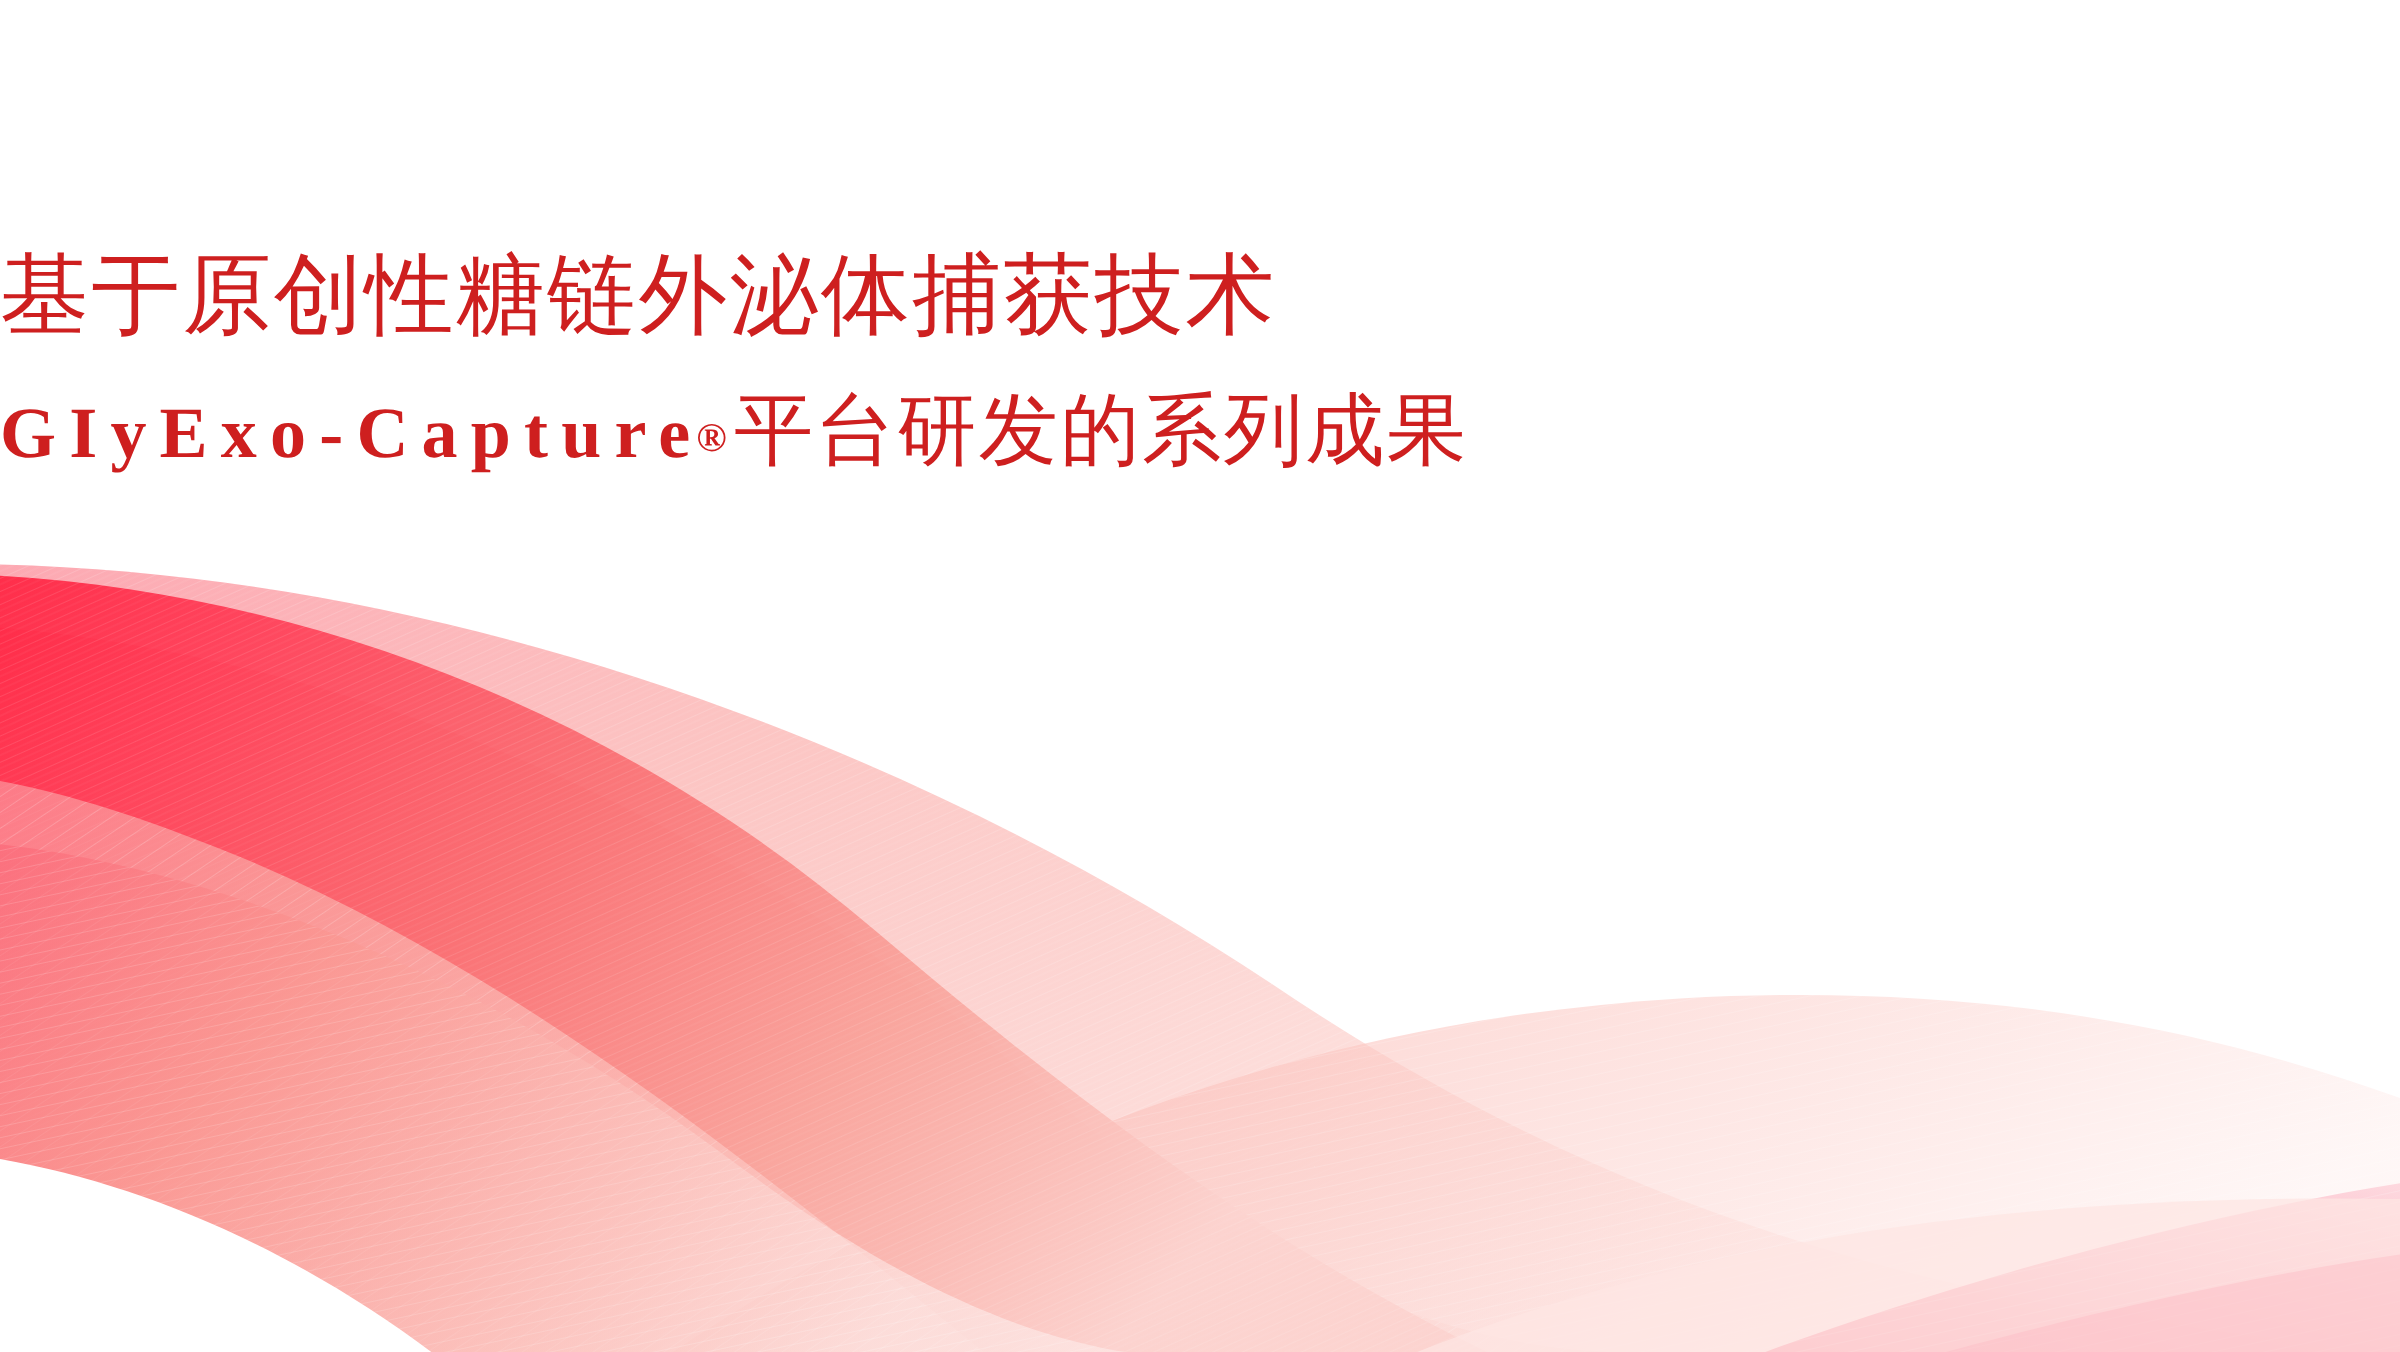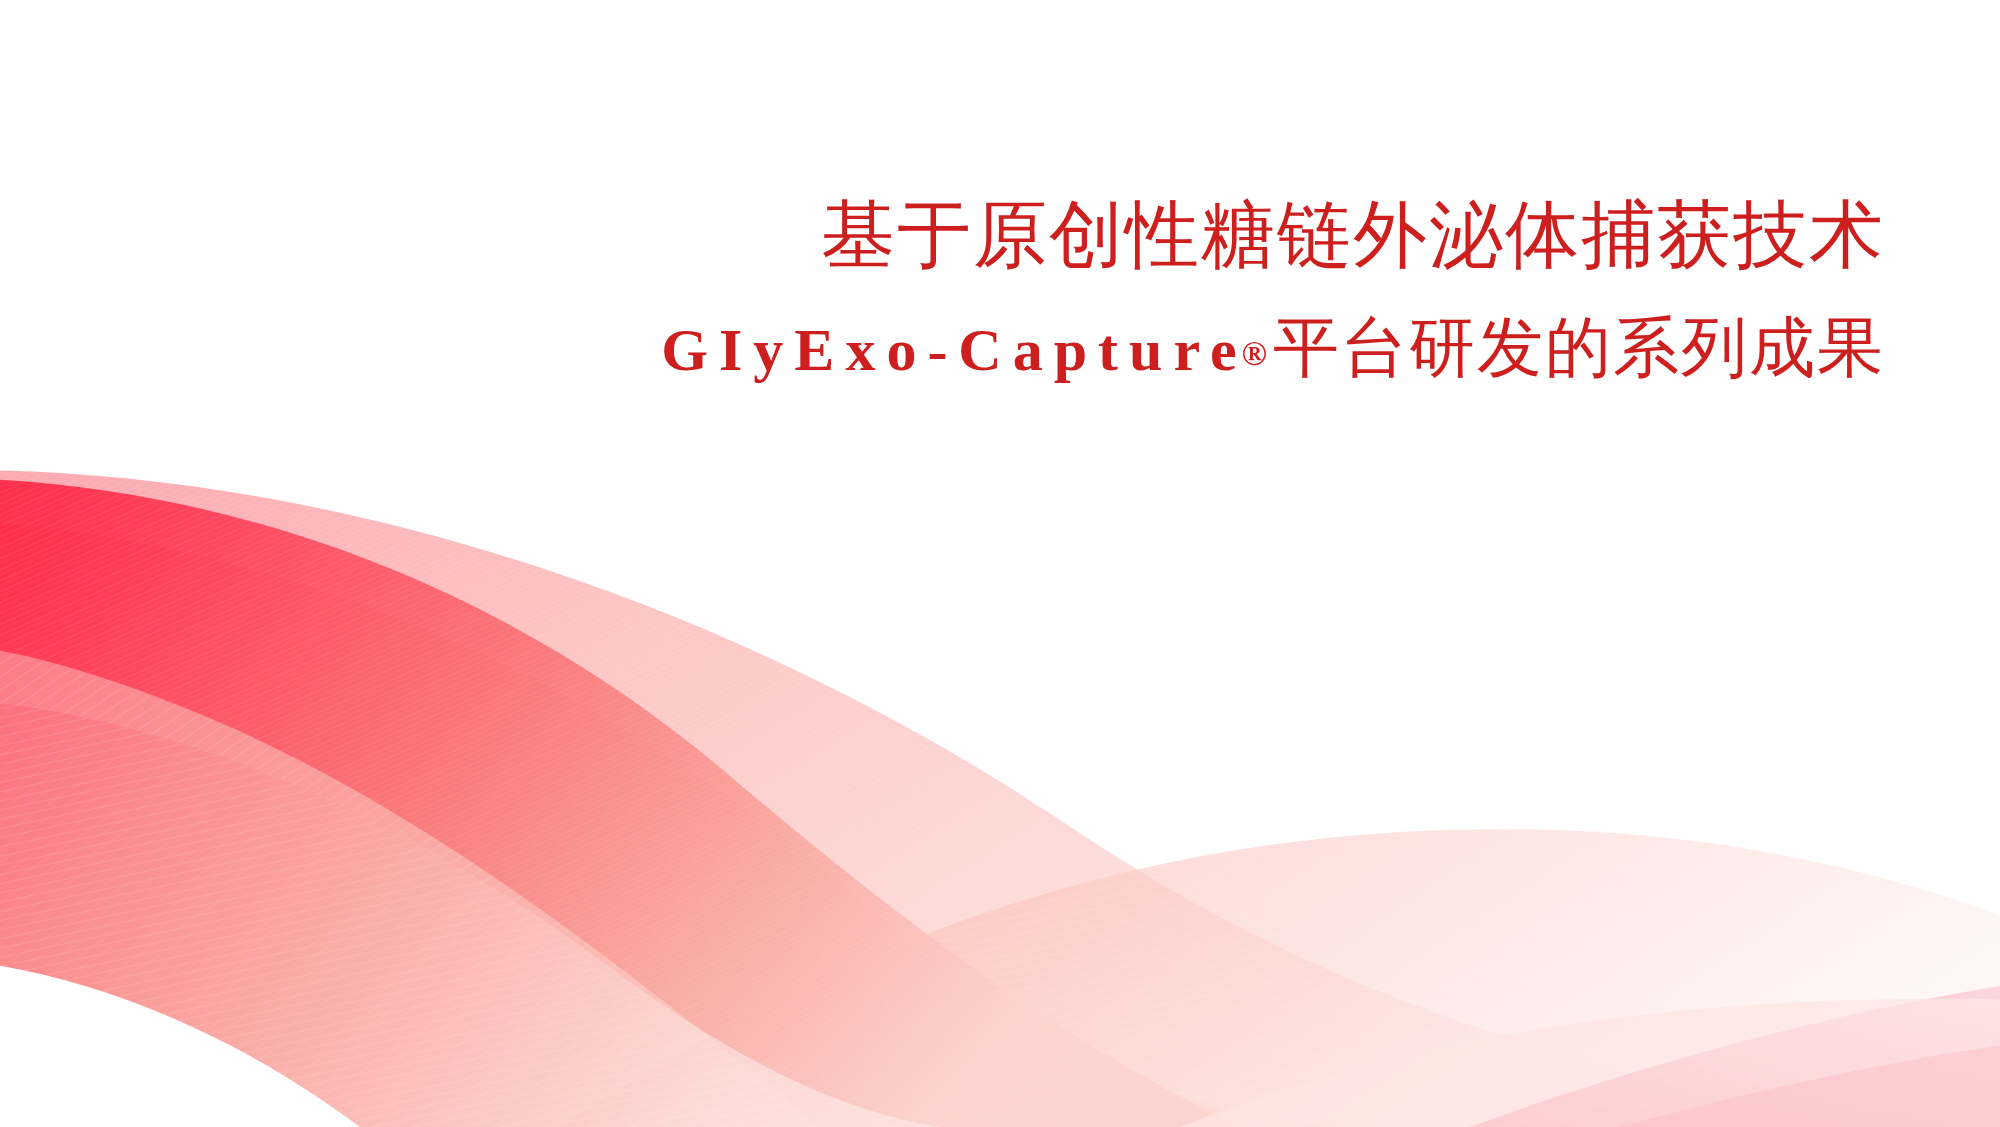--- a/index.html
+++ b/index.html
@@ -24,23 +24,22 @@
     top: 0;
     width: 2000px;
     height: 1127px;
     pointer-events: none;
   }
 
   
   #title-block {
     position: absolute;
     left: 0;
-    top: 198px;
+    top: 209px;
     width: 1885px;
-    text-align: right;
     z-index: 5;
   }
 
   .title-line {
     color: #ce1f1f;
     white-space: nowrap;
     line-height: 1.0;
   }
 
   #title-line-1 {

